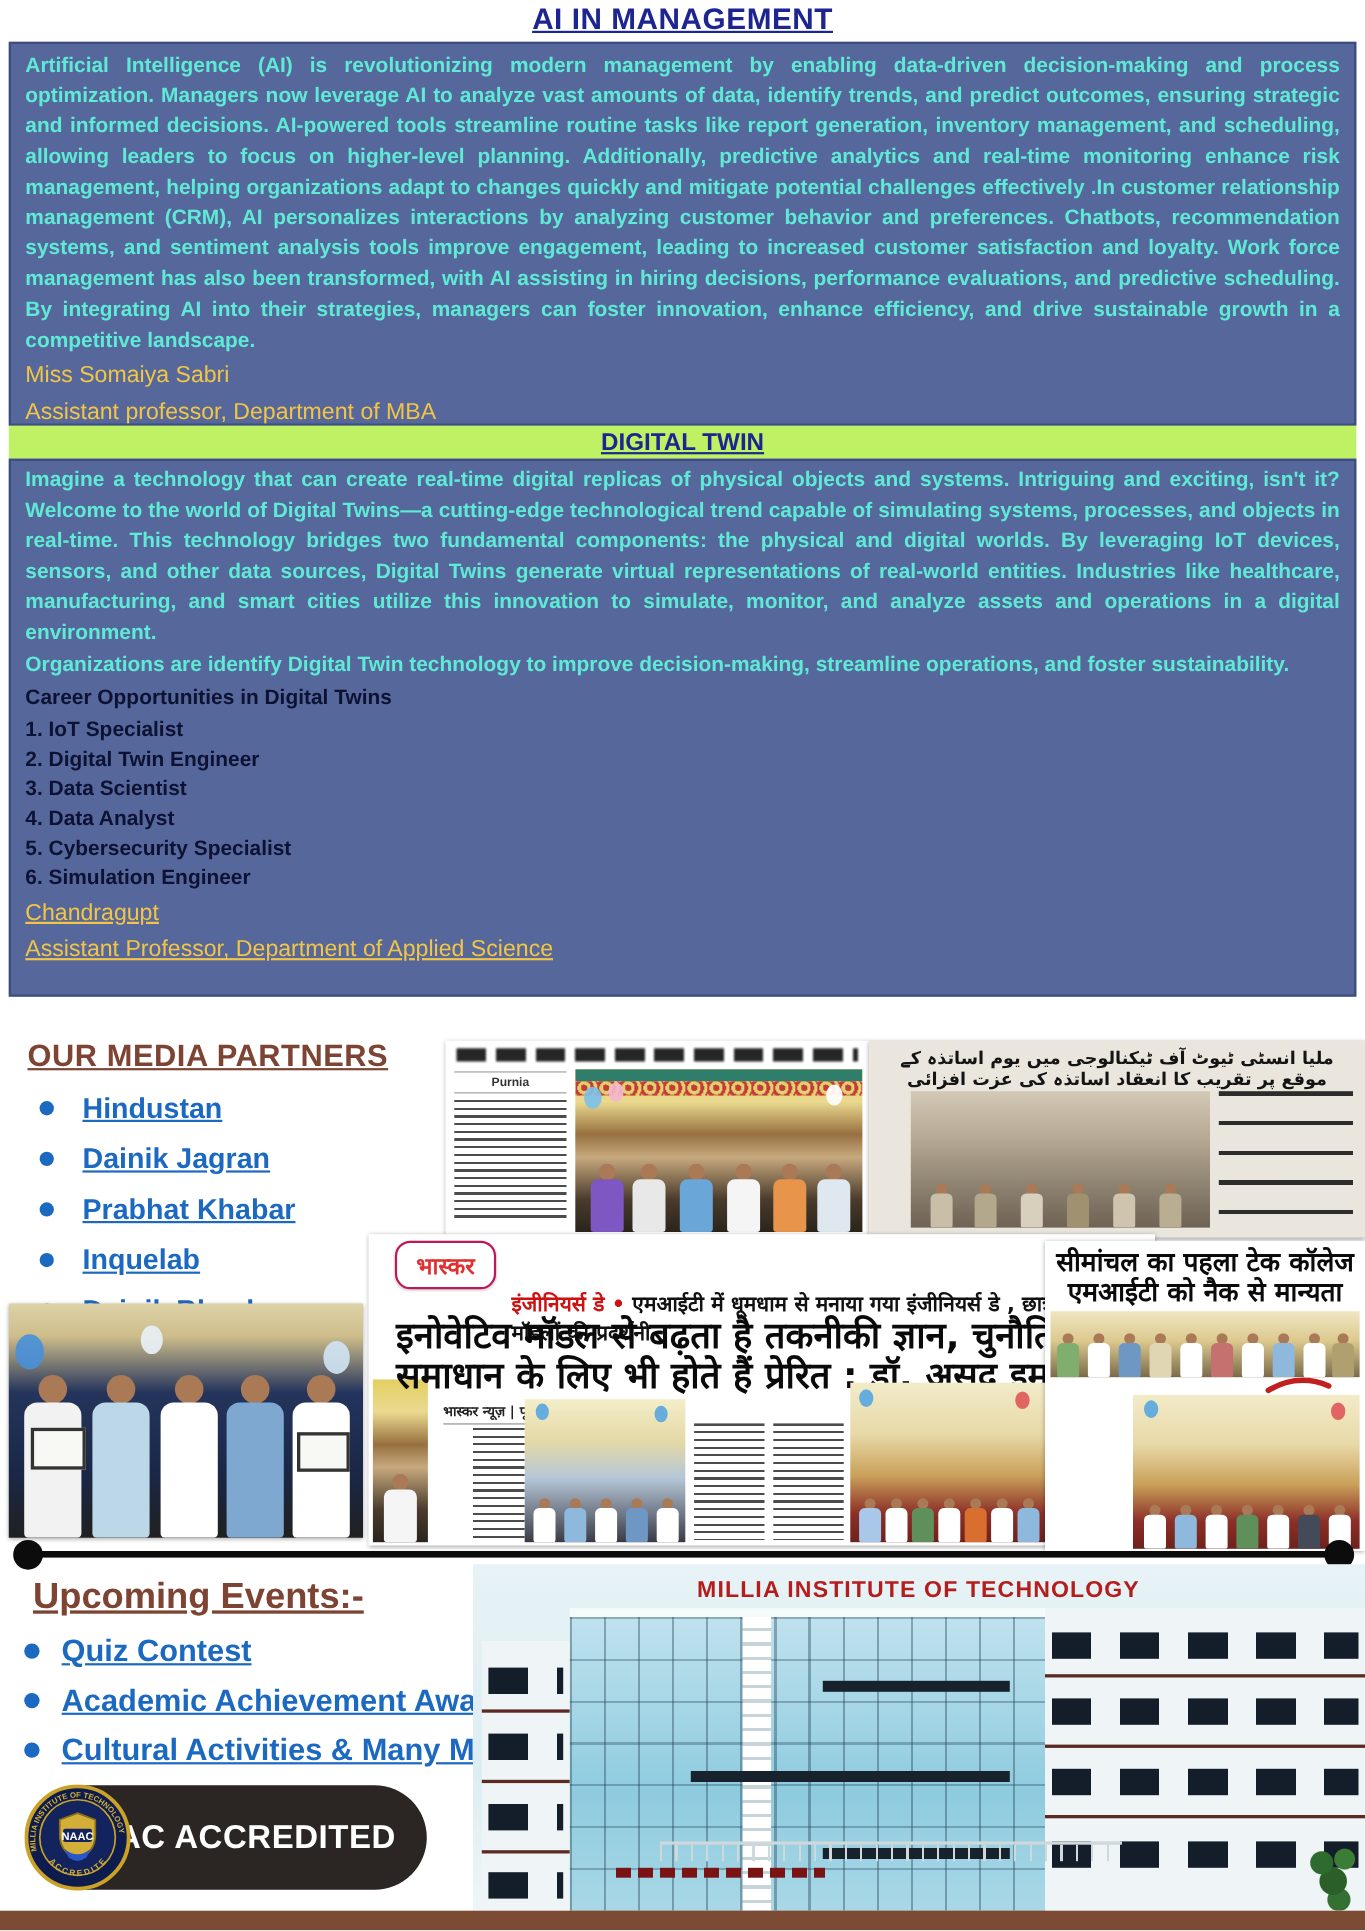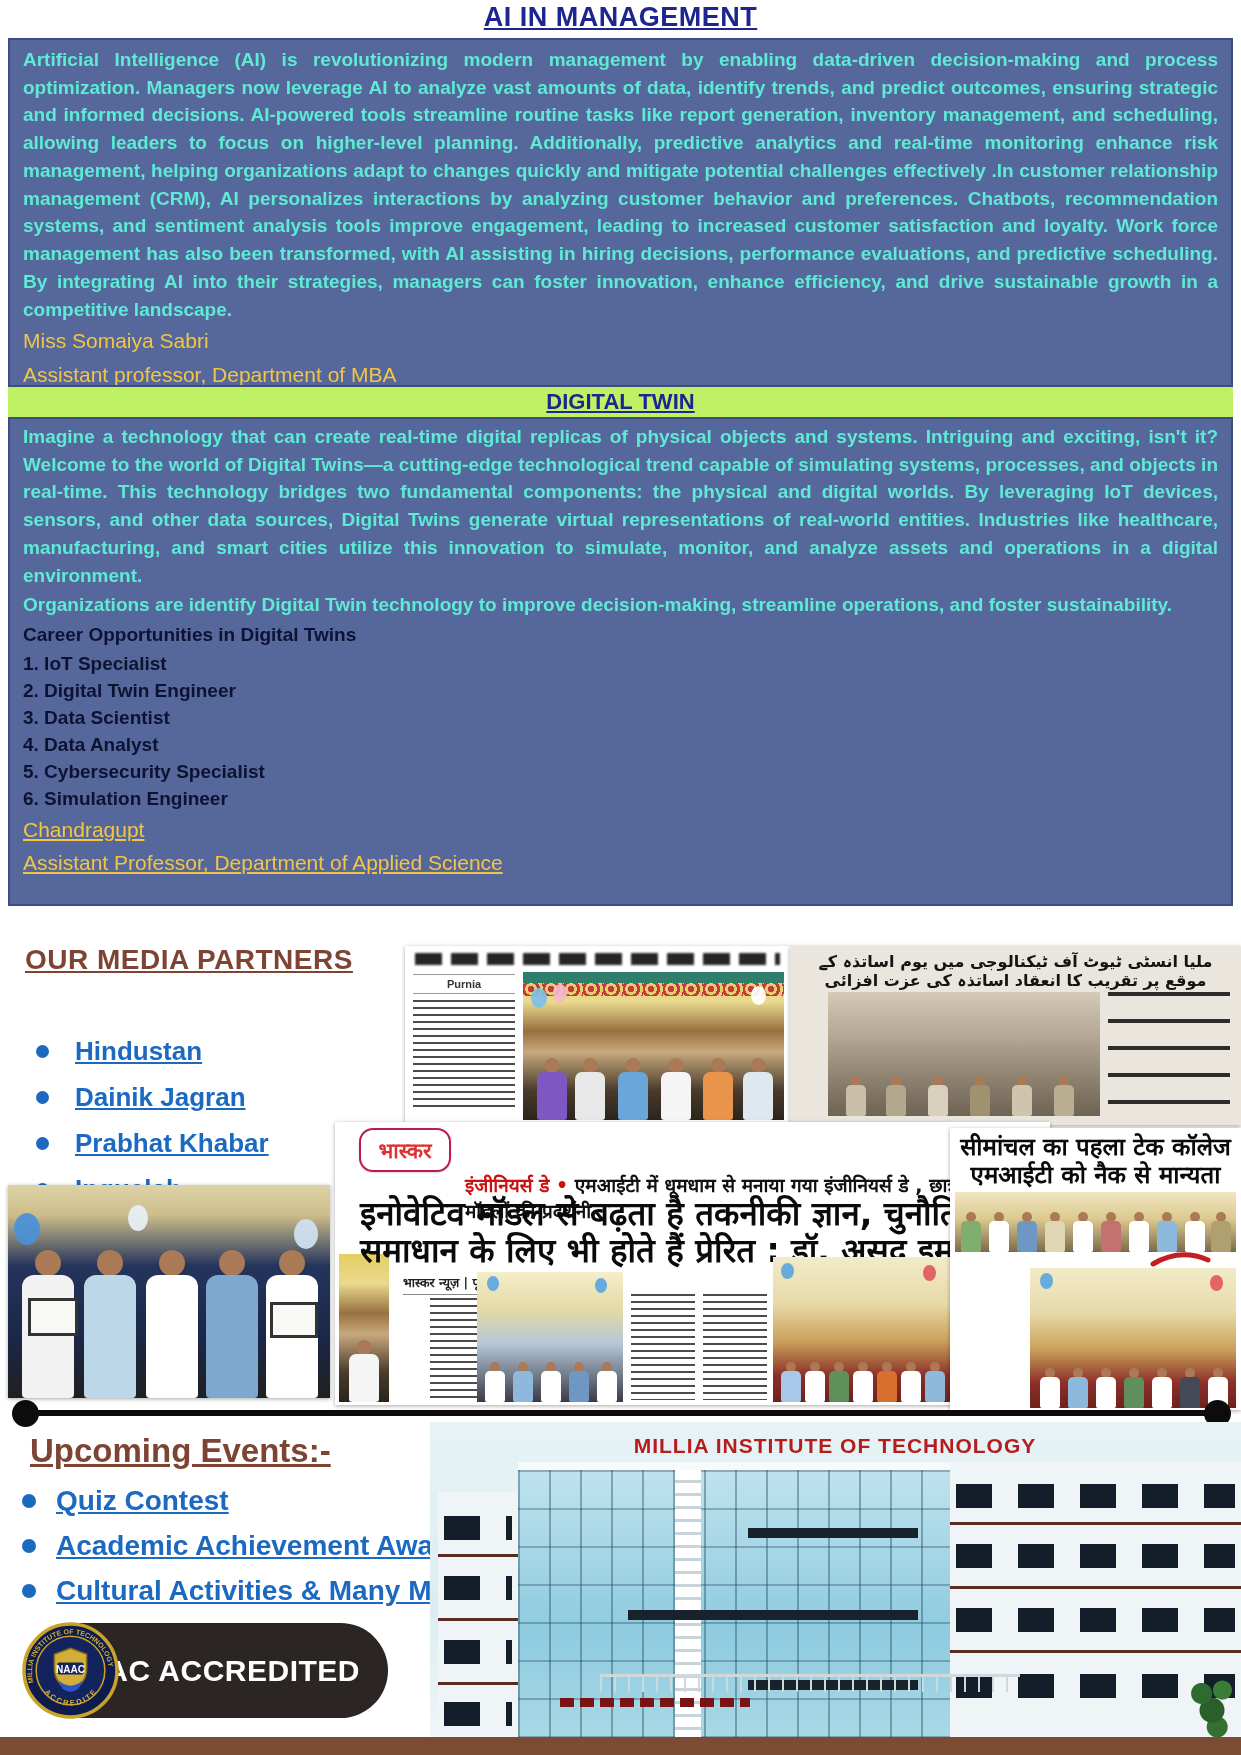--- a/index.html
+++ b/index.html
@@ -18,21 +18,21 @@
   .band{position:absolute;left:8px;top:387px;width:1225px;height:30px;background:#bef264;
     display:flex;align-items:center;justify-content:center;}
   .band span{font-size:22px;font-weight:bold;color:#1C2590;text-decoration:underline;}
   .careers{list-style:none;margin:2px 0 0;padding:0;}
   .careers li{font-size:19px;font-weight:bold;color:#0D1233;line-height:1.42;}
   .career-head{font-size:19px;font-weight:bold;color:#0D1233;line-height:1.46;margin:2px 0;}
   
   .brown-head{position:absolute;font-weight:bold;color:#7D4433;text-decoration:underline;}
   #media-heading{left:25px;top:944px;font-size:28px;letter-spacing:.5px;}
   .blue-list{position:absolute;list-style:none;margin:0;padding:0;}
-  #media-list{left:36px;top:992px;margin-top:44px;}
+  #media-list{left:36px;top:992px;}
   #media-list li{display:flex;align-items:center;margin-bottom:15px;}
   .dot{width:13px;height:13px;border-radius:50%;background:#1B69C1;margin-right:26px;flex:0 0 auto;}
   #media-list a{font-size:26px;font-weight:bold;color:#1B69C1;text-decoration:underline;}
   
   #events-heading{left:30px;top:1432px;font-size:33px;}
   #events-list{left:22px;top:1485px;}
   #events-list li{display:flex;align-items:center;margin-bottom:13px;}
   #events-list .dot{width:14px;height:14px;margin-right:20px;}
   #events-list a{font-size:28px;font-weight:bold;color:#1B69C1;text-decoration:underline;}
   

